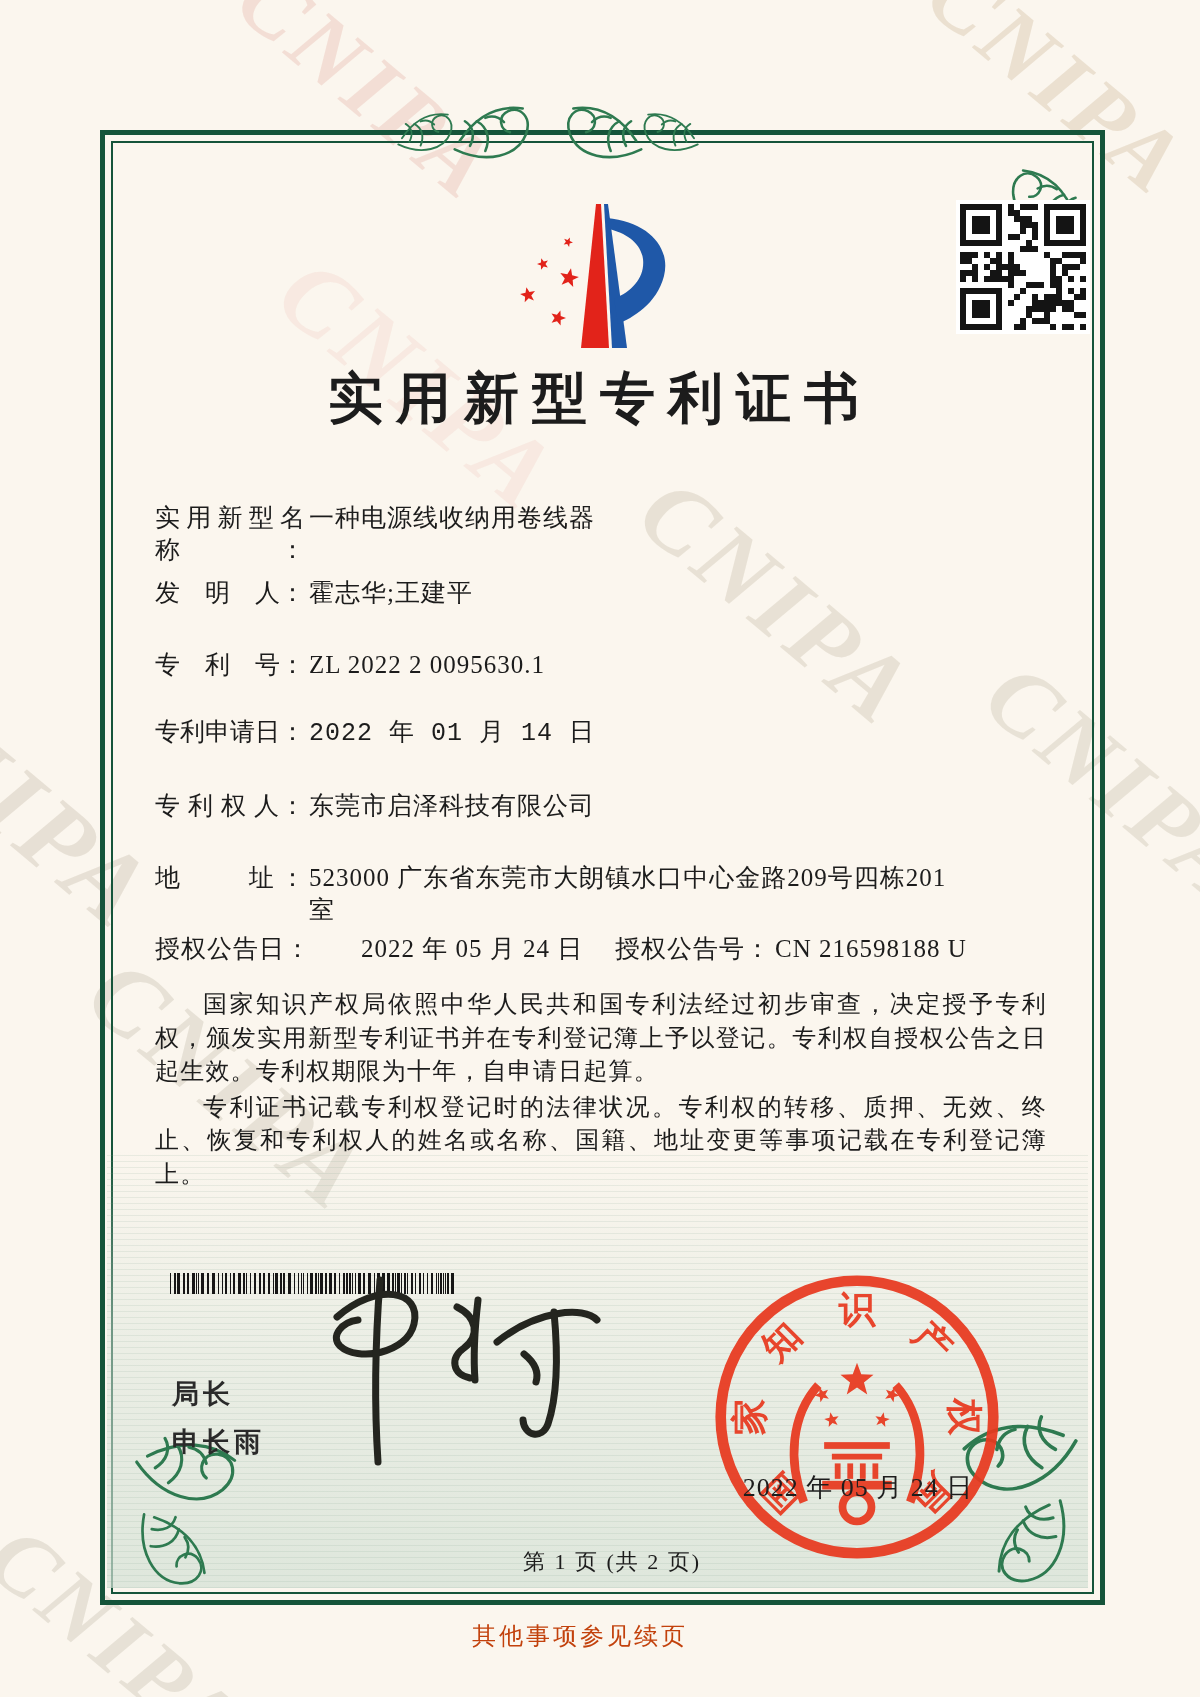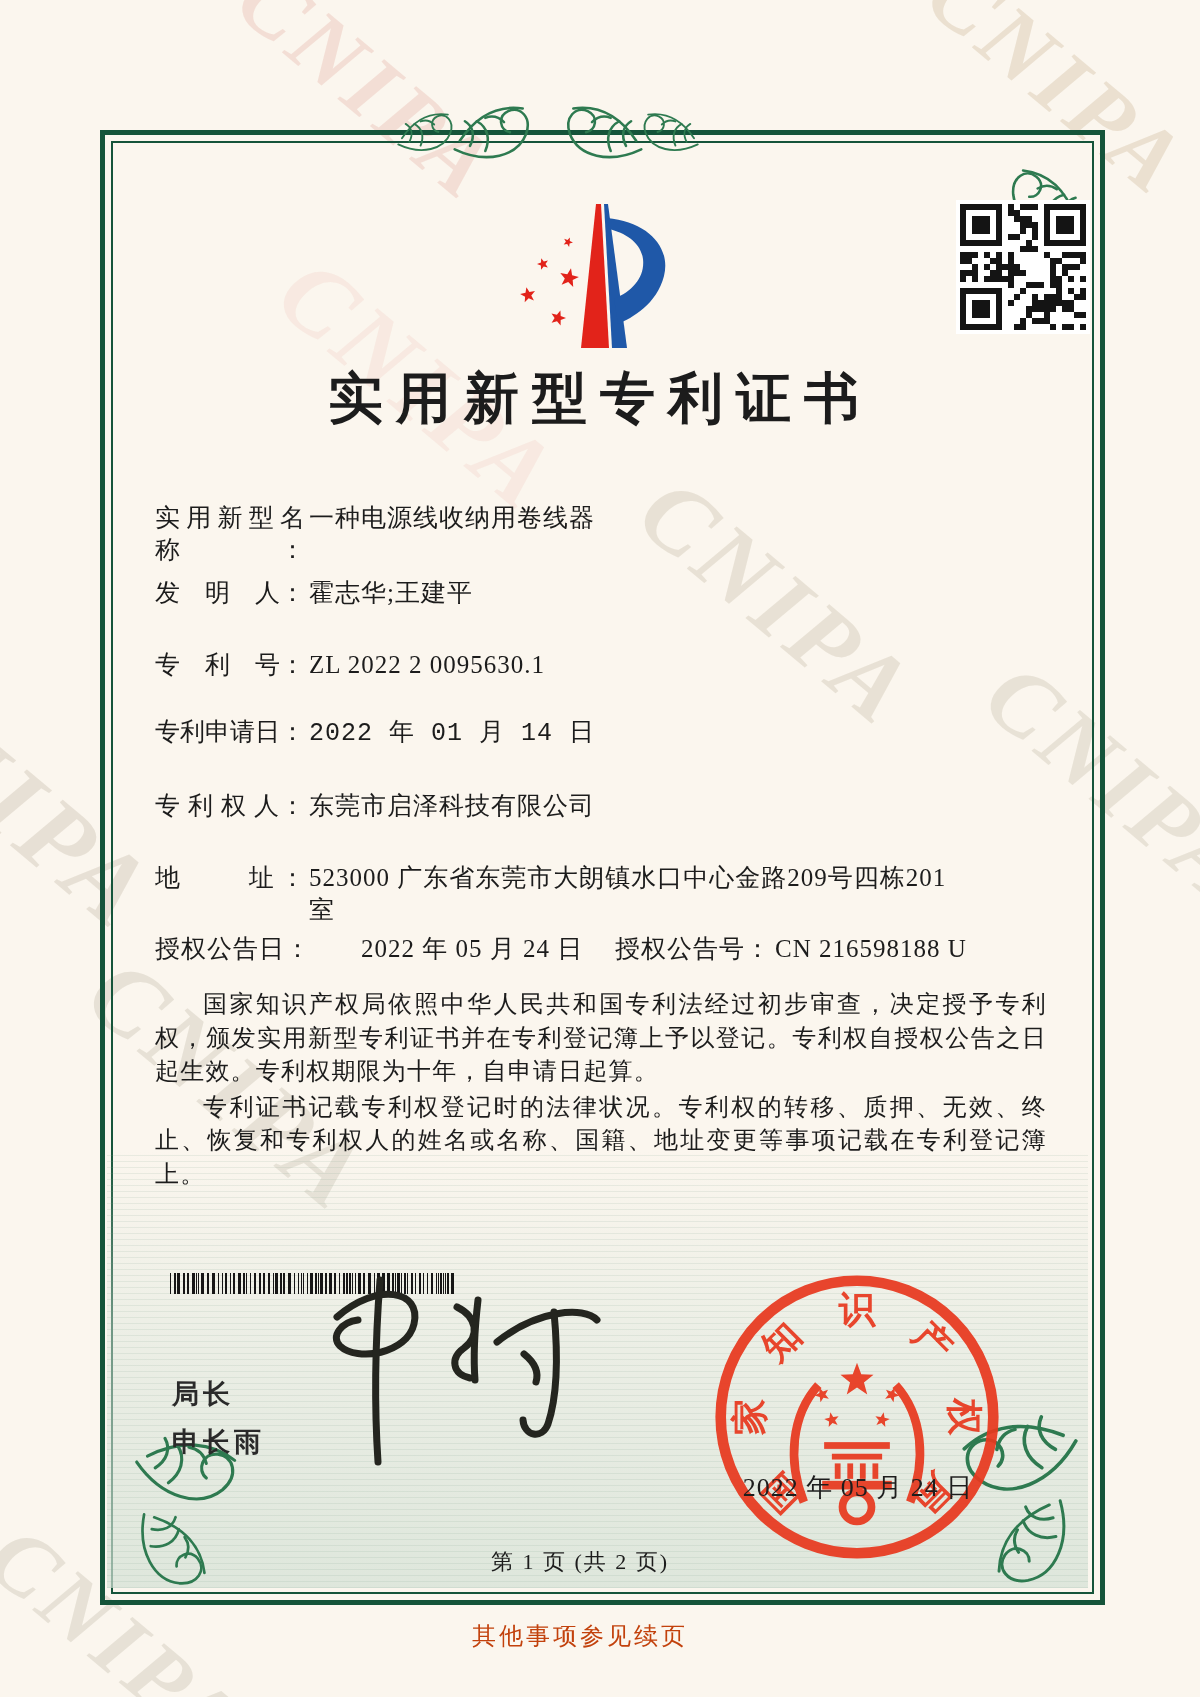--- a/index.html
+++ b/index.html
@@ -57,21 +57,21 @@
     font-size:24px; line-height:33.5px; text-align:justify; letter-spacing:1.2px;
   }
   .para{ text-indent:2em; margin:0 0 2px 0;}
   .director{
     position:absolute; left:172px; z-index:2;
     font-family:Liberation Sans, sans-serif; font-size:27px; font-weight:600;
     letter-spacing:4px; color:#2a2a2a;
   }
   .page-indicator{
     position:absolute; left:0; top:1547px; width:1160px; z-index:3; text-align:center;
-    font-size:22px; letter-spacing:2px;
+    font-size:22px; letter-spacing:2px;padding-left:32px;
   }
   .footer-note{
     position:absolute; left:0; top:1620px; width:1160px; z-index:2; text-align:center;
     font-size:24px; letter-spacing:3px; color:#c2410c;
   }
   .seal-date{
     position:absolute; left:728px; top:1470px; width:260px; z-index:4; text-align:center;
     font-size:26px; letter-spacing:1px; color:#1d1d1d;
   }
   svg{display:block;}

